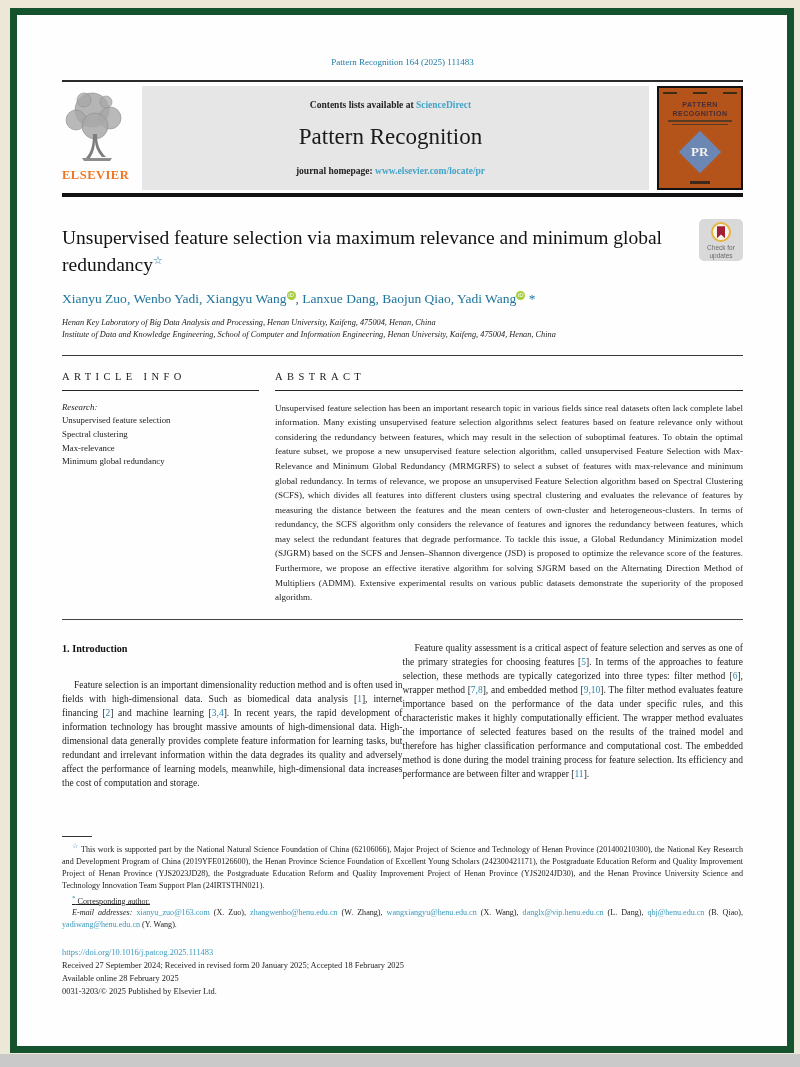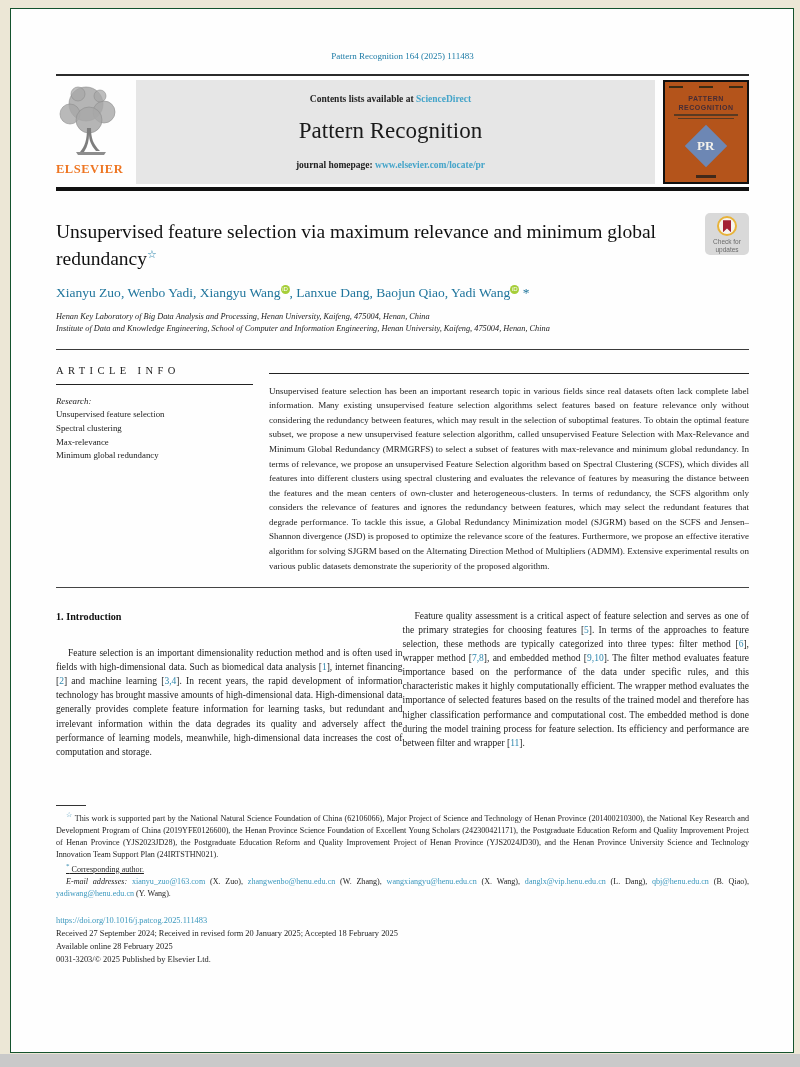--- a/index.html
+++ b/index.html
@@ -7,21 +7,21 @@
   body {
     background: #ece7d6;
     font-family: "Liberation Serif", serif;
     position: relative;
     overflow: hidden;
   }
   .page {
     position: absolute;
     left: 10px; top: 8px; right: 6px; bottom: 14px;
     background: #fefefe;
-    border: 1px solid #14532d;
+    border: 7px solid #14532d;
     overflow: hidden;
   }
   .bottom-strip {
     position: absolute; left: 0; right: 0; bottom: 0; height: 13px;
     background: #c9c9c9;
   }
   .content { padding: 0 44px 0 45px; }
 
   
   .journal-ref {
@@ -219,20 +219,21 @@
         <div class="heading-rule"></div>
         <div class="keywords">
           <div class="kw-label">Research:</div>
           <div>Unsupervised feature selection</div>
           <div>Spectral clustering</div>
           <div>Max-relevance</div>
           <div>Minimum global redundancy</div>
         </div>
       </div>
       <div class="abs-col">
+        <div class="sec-heading">ABSTRACT</div>
         <div class="heading-rule"></div>
         <div class="abstract-text">Unsupervised feature selection has been an important research topic in various fields since real datasets often lack complete label information. Many existing unsupervised feature selection algorithms select features based on feature relevance only without considering the redundancy between features, which may result in the selection of suboptimal features. To obtain the optimal feature subset, we propose a new unsupervised feature selection algorithm, called unsupervised Feature Selection with Max-Relevance and Minimum Global Redundancy (MRMGRFS) to select a subset of features with max-relevance and minimum global redundancy. In terms of relevance, we propose an unsupervised Feature Selection algorithm based on Spectral Clustering (SCFS), which divides all features into different clusters using spectral clustering and evaluates the relevance of features by measuring the distance between the features and the mean centers of own-cluster and heterogeneous-clusters. In terms of redundancy, the SCFS algorithm only considers the relevance of features and ignores the redundancy between features, which may select the redundant features that degrade performance. To tackle this issue, a Global Redundancy Minimization model (SJGRM) based on the SCFS and Jensen–Shannon divergence (JSD) is proposed to optimize the relevance score of the features. Furthermore, we propose an effective iterative algorithm for solving SJGRM based on the Alternating Direction Method of Multipliers (ADMM). Extensive experimental results on various public datasets demonstrate the superiority of the proposed algorithm.</div>
       </div>
     </div>
 
     <div class="section-rule"></div>
 
     <div class="intro">
       <div class="col">
         <h2>1. Introduction</h2>

